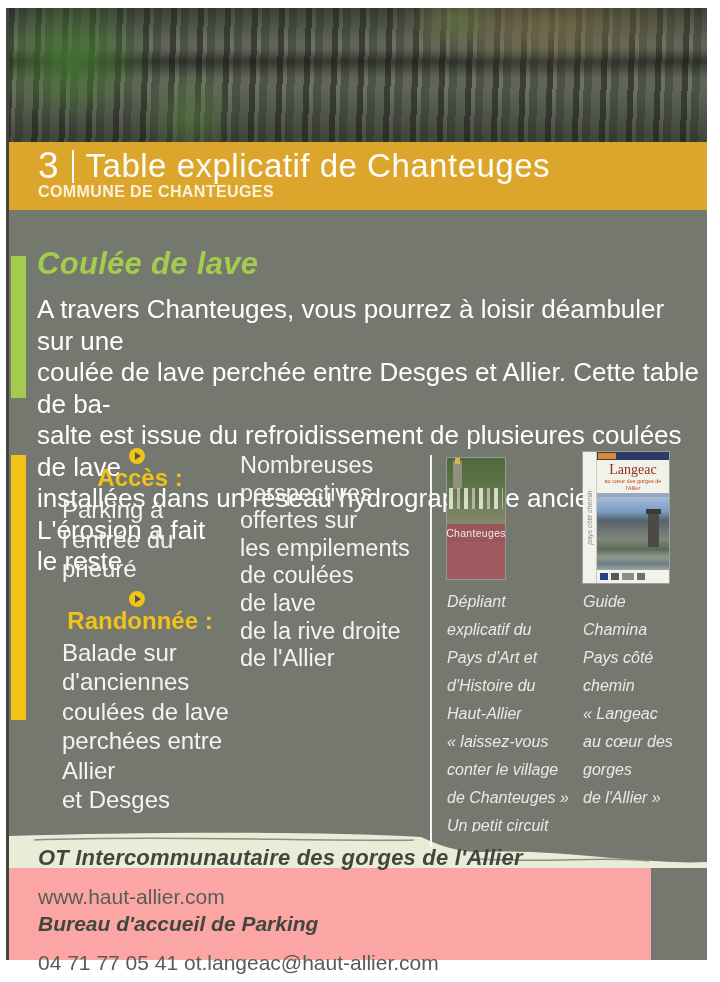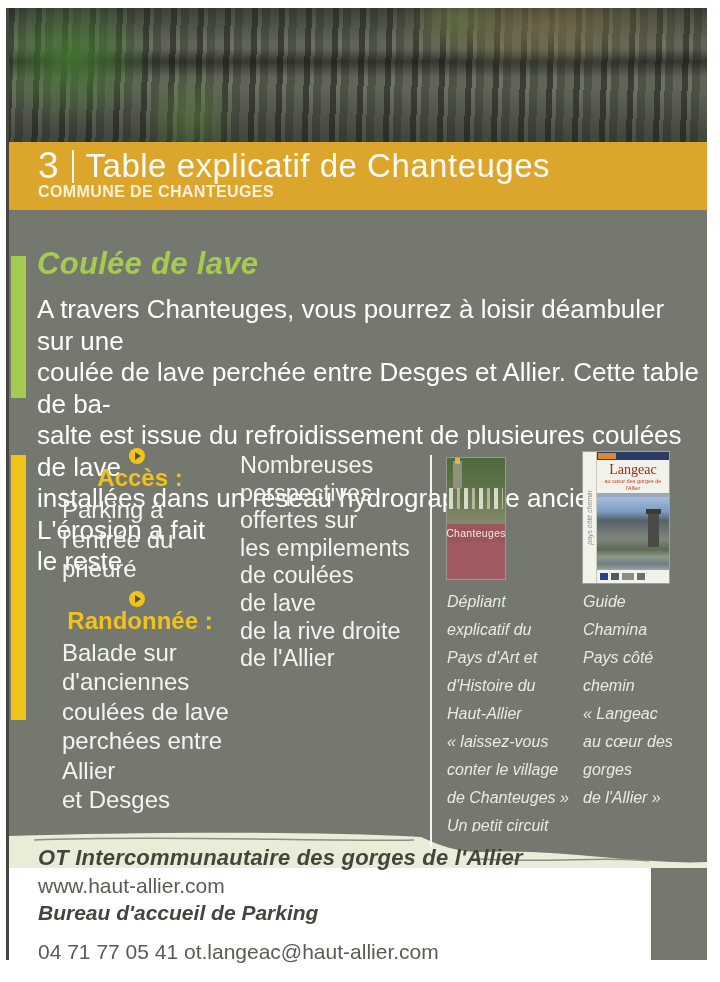--- a/index.html
+++ b/index.html
@@ -70,25 +70,25 @@
   .fig2 .logos i.l1{background:#27408b;}
   .fig2 .logos i.l2{background:#55585e;}
   .fig2 .logos i.l3{background:#8a8d86;width:12px;}
   .fig2 .logos i.l4{background:#6b6e74;}
 
   .cap{position:absolute;top:378px;color:#e9eae3;font-style:italic;font-size:16px;line-height:28px;white-space:pre-line;}
   .cap1{left:438px;width:145px;}
   .cap2{left:574px;width:130px;}
 
   
-  .bottom{position:relative;width:642px;height:128px;background:#ffffff;}
+  .bottom{position:relative;width:642px;height:128px;background:#fca5a5;}
   .wave{position:absolute;left:0;top:0;width:698px;height:36px;display:block;}
   .footer-text{position:relative;z-index:2;padding:13px 0 0 29px;}
   .f-org{color:#42473e;font-size:22px;font-weight:bold;font-style:italic;letter-spacing:.2px;}
-  .f-web{color:#585d53;font-size:21px;margin-top:3px;}
+  .f-web{color:#585d53;font-size:21px;margin-top:14px;}
   .f-office{color:#42473e;font-size:21px;font-weight:bold;font-style:italic;margin-top:3px;}
   .f-contact{color:#585d53;font-size:21px;margin-top:15px;}
 </style>
 </head>
 <body>
 
 <div class="sheet">
 
   <div class="photo"></div>
 

